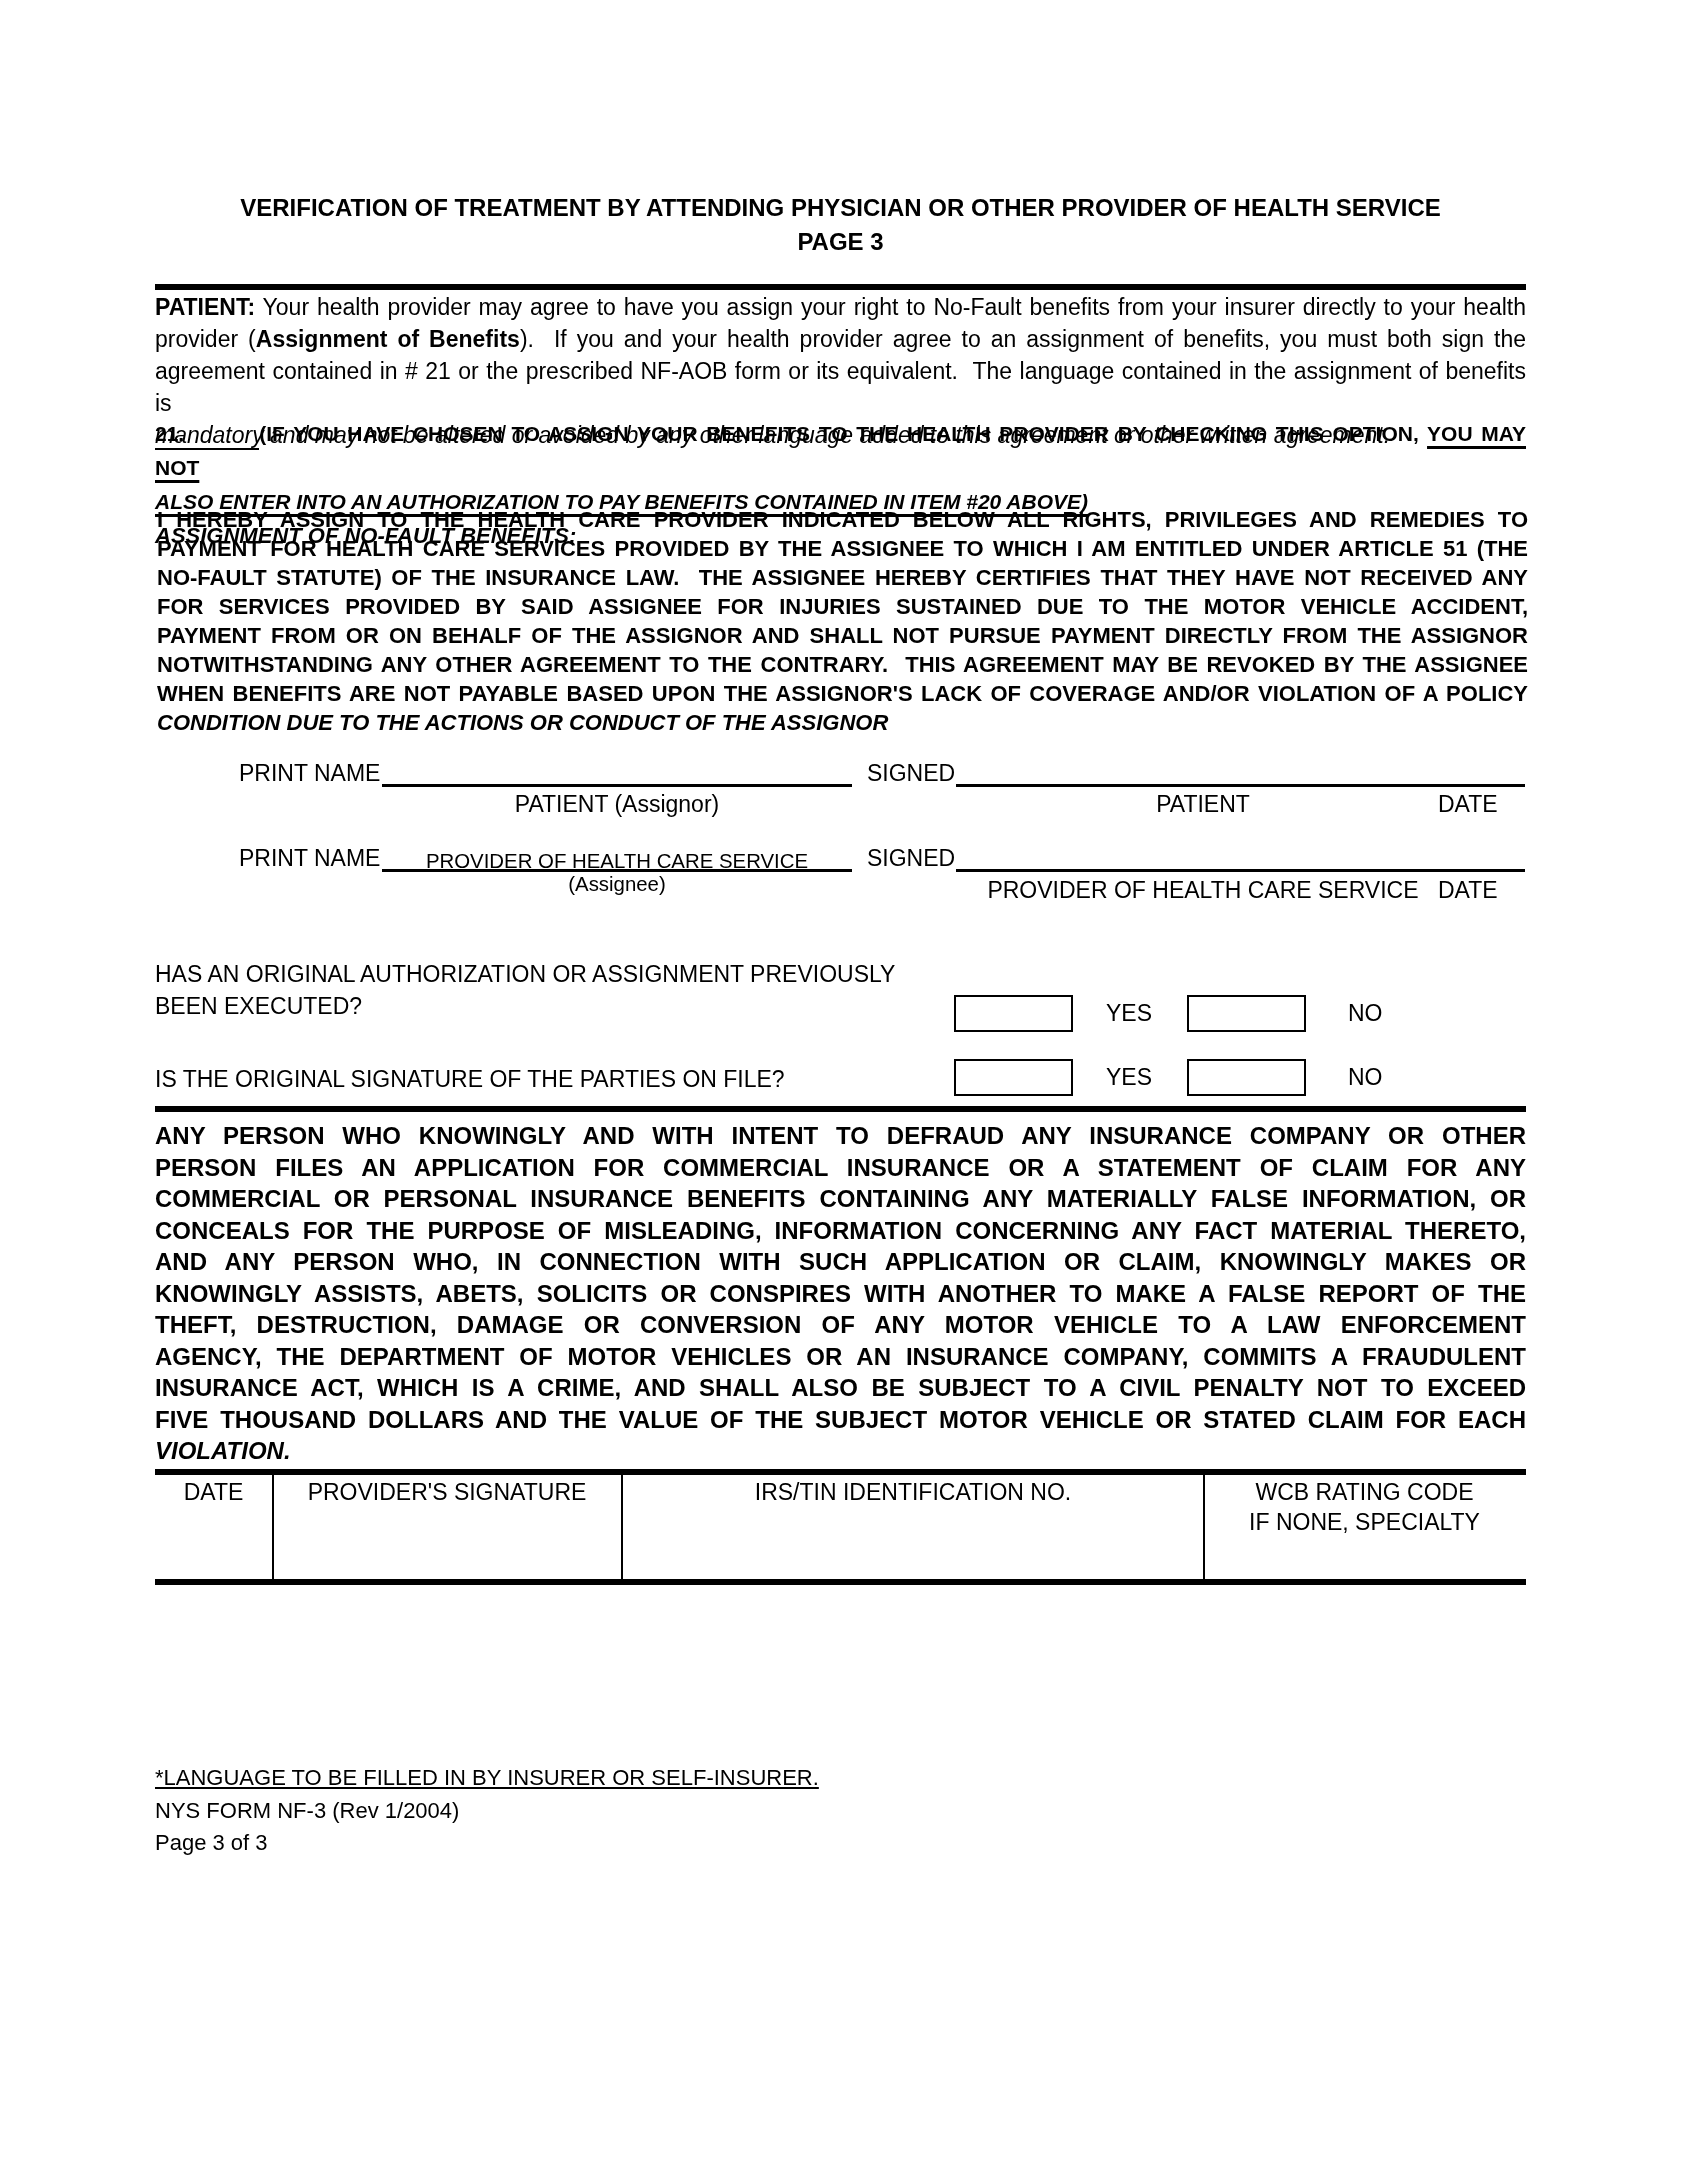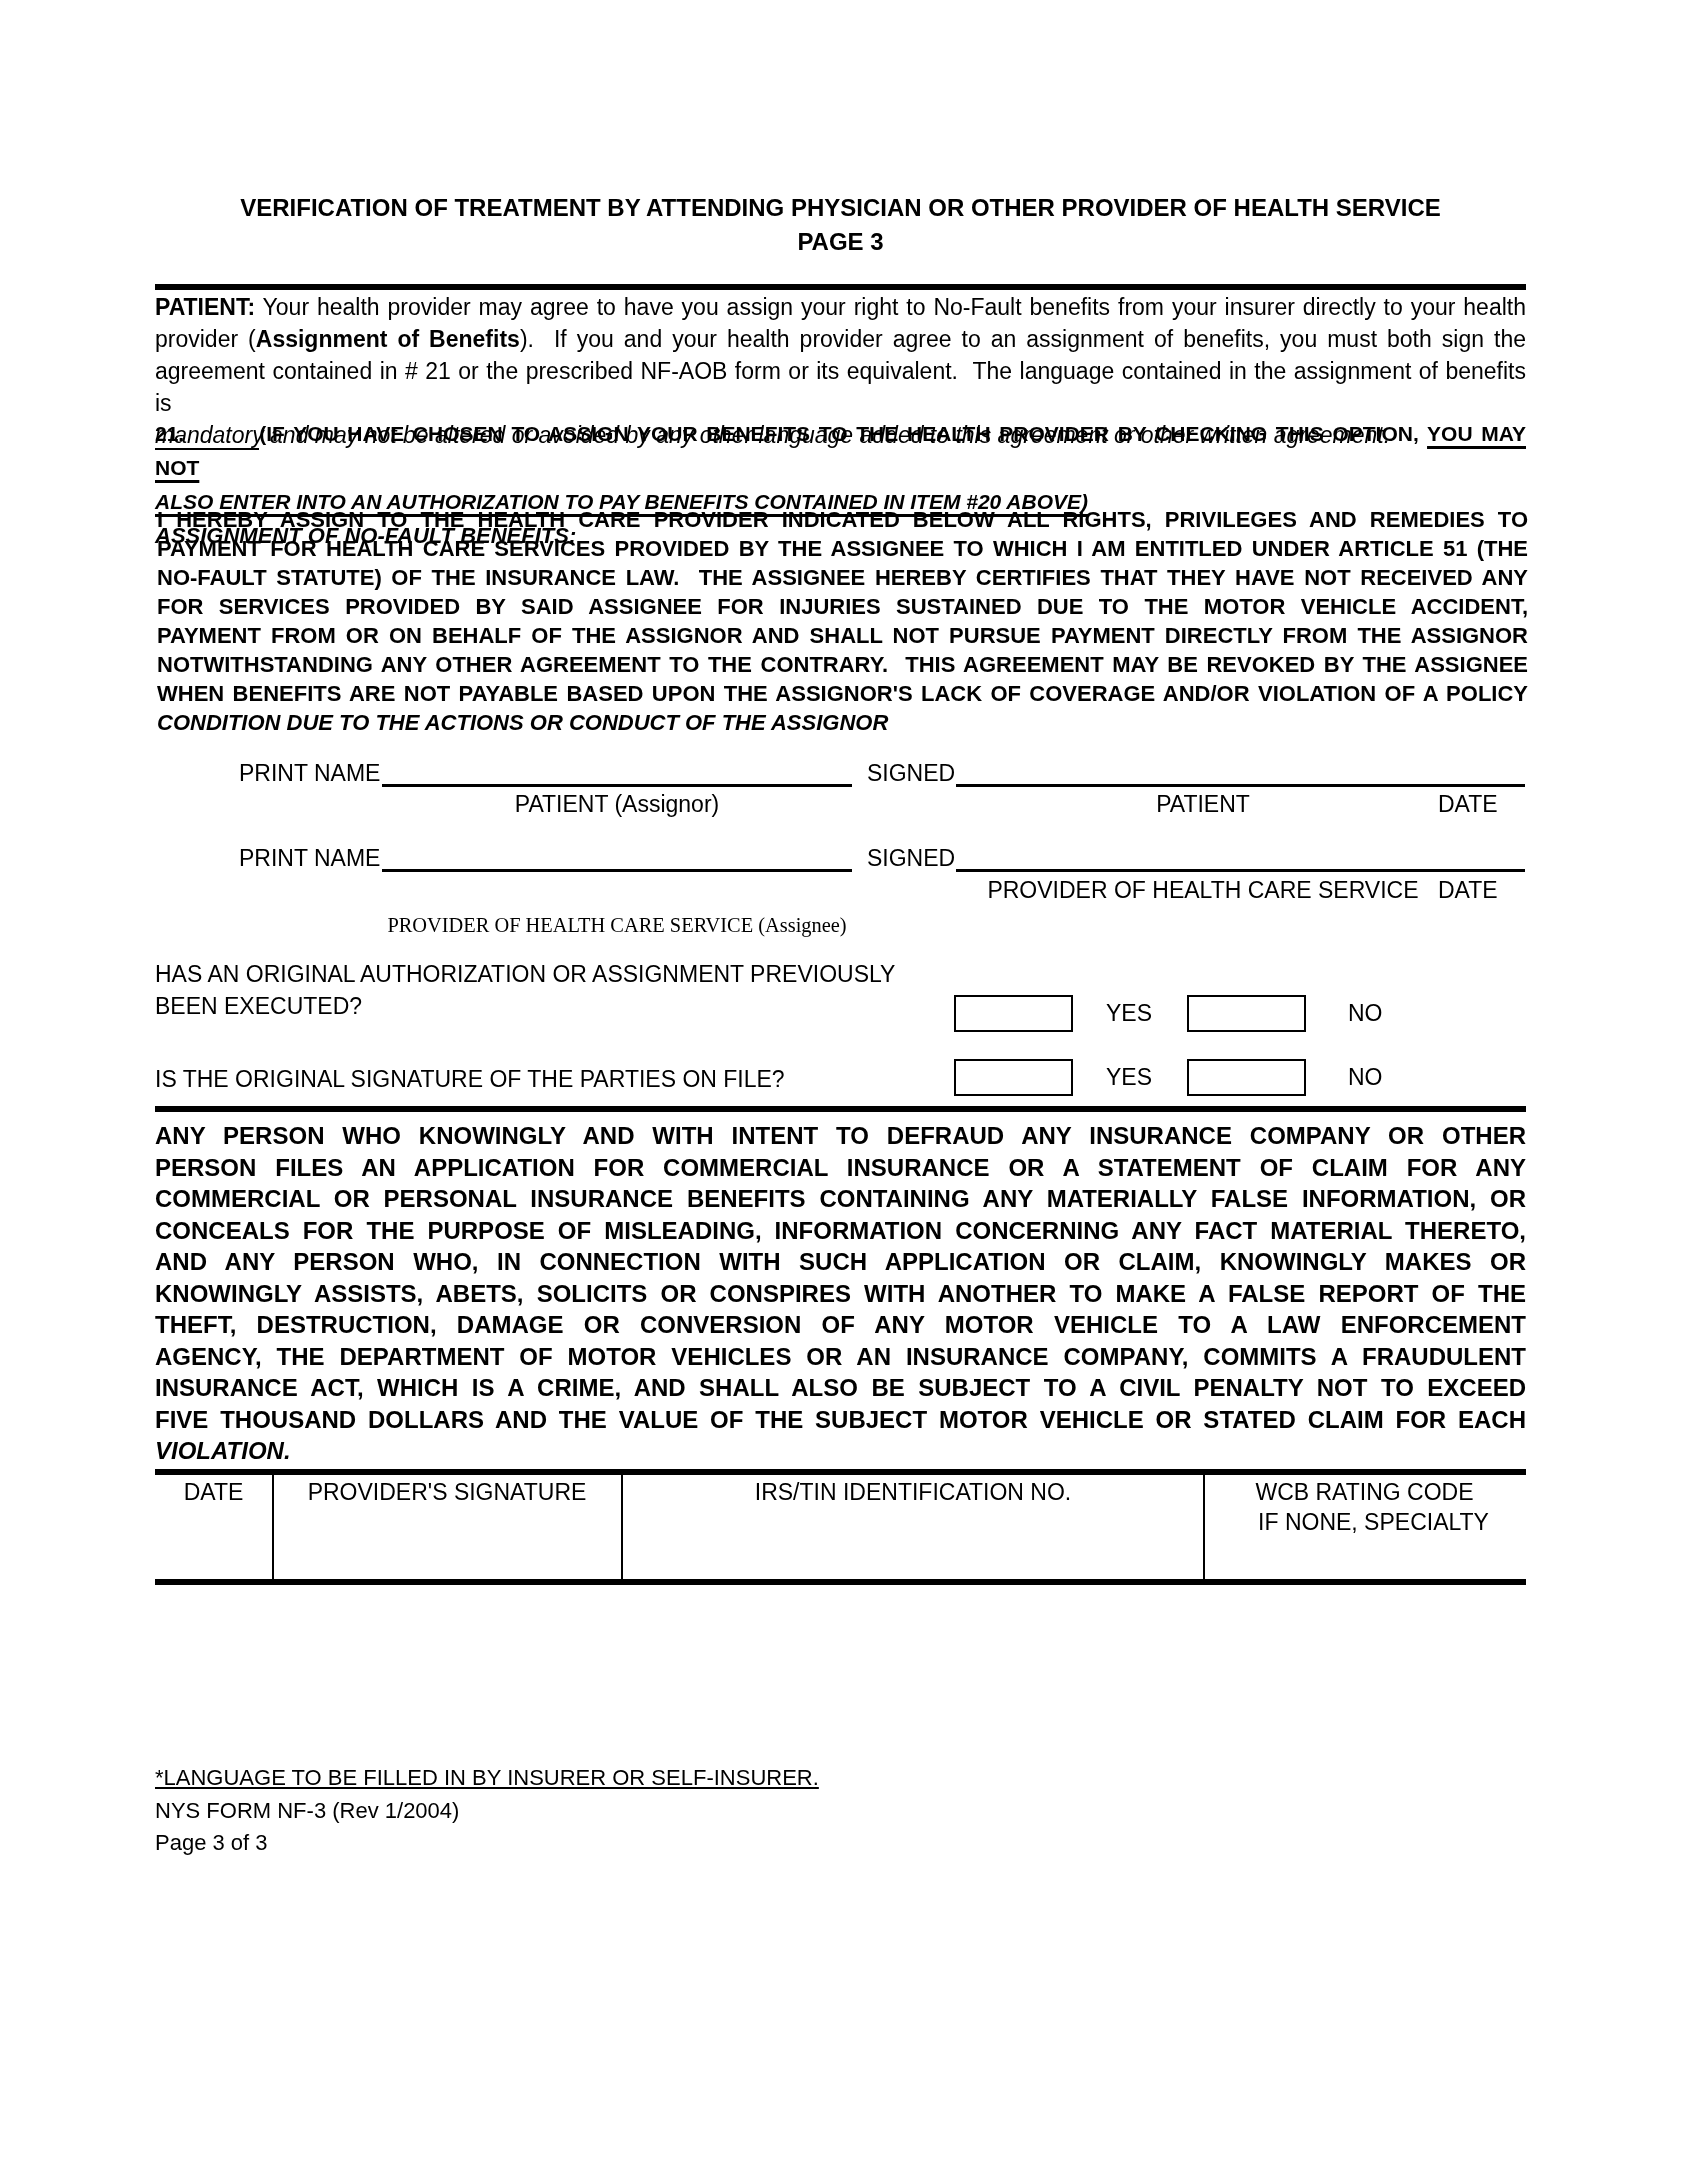--- a/index.html
+++ b/index.html
@@ -77,21 +77,21 @@
   <div class="abs lbl" style="left:239px;top:760px;">PRINT NAME</div>
   <div class="abs sigline" style="left:382px;top:784px;width:470px;"></div>
   <div class="abs cap" style="left:382px;top:791px;width:470px;">PATIENT (Assignor)</div>
   <div class="abs lbl" style="left:867px;top:760px;">SIGNED</div>
   <div class="abs sigline" style="left:956px;top:784px;width:569px;"></div>
   <div class="abs cap" style="left:956px;top:791px;width:494px;">PATIENT</div>
   <div class="abs lbl" style="left:1438px;top:791px;">DATE</div>
 
   <div class="abs lbl" style="left:239px;top:845px;">PRINT NAME</div>
   <div class="abs sigline" style="left:382px;top:869px;width:470px;"></div>
-  <div class="abs cap-small" style="left:382px;top:914px;width:470px;font-family:Liberation Serif, serif;">PROVIDER OF HEALTH CARE SERVICE (Assignee)</div>
+  <div class="abs cap-small" style="left:382px;top:850px;width:470px;">PROVIDER OF HEALTH CARE SERVICE (Assignee)</div>
   <div class="abs lbl" style="left:867px;top:845px;">SIGNED</div>
   <div class="abs sigline" style="left:956px;top:869px;width:569px;"></div>
   <div class="abs cap" style="left:956px;top:877px;width:494px;">PROVIDER OF HEALTH CARE SERVICE</div>
   <div class="abs lbl" style="left:1438px;top:877px;">DATE</div>
 
   <div class="abs qtext" style="left:155px;top:959px;width:767px;">
     <span style="display:block;">HAS AN ORIGINAL AUTHORIZATION OR ASSIGNMENT PREVIOUSLY</span>
     <span style="display:block;">BEEN EXECUTED?</span>
   </div>
   <div class="abs checkbox" style="left:954px;top:995px;"></div>
@@ -124,21 +124,21 @@
   <div class="abs tbl">
     <div class="hrule" style="top:0;"></div>
     <div class="hrule" style="top:110px;"></div>
     <div class="vline" style="left:117px;"></div>
     <div class="vline" style="left:466px;"></div>
     <div class="vline" style="left:1048px;"></div>
     <div class="hdr" style="left:0;width:117px;">DATE</div>
     <div class="hdr" style="left:118px;width:348px;">PROVIDER'S SIGNATURE</div>
     <div class="hdr" style="left:468px;width:580px;">IRS/TIN IDENTIFICATION NO.</div>
     <div class="hdr" style="left:1049px;width:321px;">WCB RATING CODE</div>
-    <div class="hdr2" style="left:1049px;width:321px;margin-left:9px;">IF NONE, SPECIALTY</div>
+    <div class="hdr2" style="left:1049px;width:321px;">IF NONE, SPECIALTY</div>
     <div class="cell" style="left:0;width:117px;"></div>
     <div class="cell" style="left:118px;width:348px;"></div>
     <div class="cell" style="left:468px;width:580px;"></div>
     <div class="cell" style="left:1049px;width:321px;"></div>
   </div>
 
   <div class="abs footer-line" style="top:1763px;text-decoration:underline;">*LANGUAGE TO BE FILLED IN BY INSURER OR SELF-INSURER.</div>
   <div class="abs footer-line" style="top:1796px;">NYS FORM NF-3 (Rev 1/2004)</div>
   <div class="abs footer-line" style="top:1828px;">Page 3 of 3</div>
 

